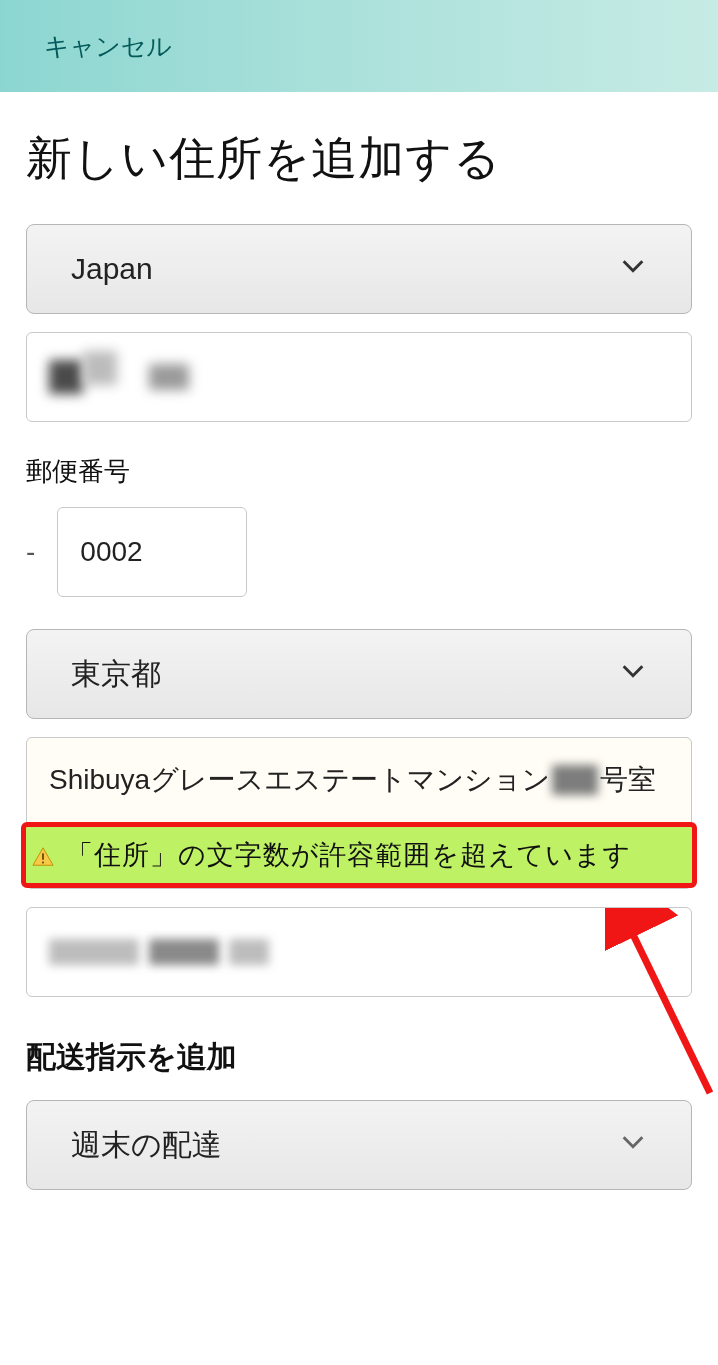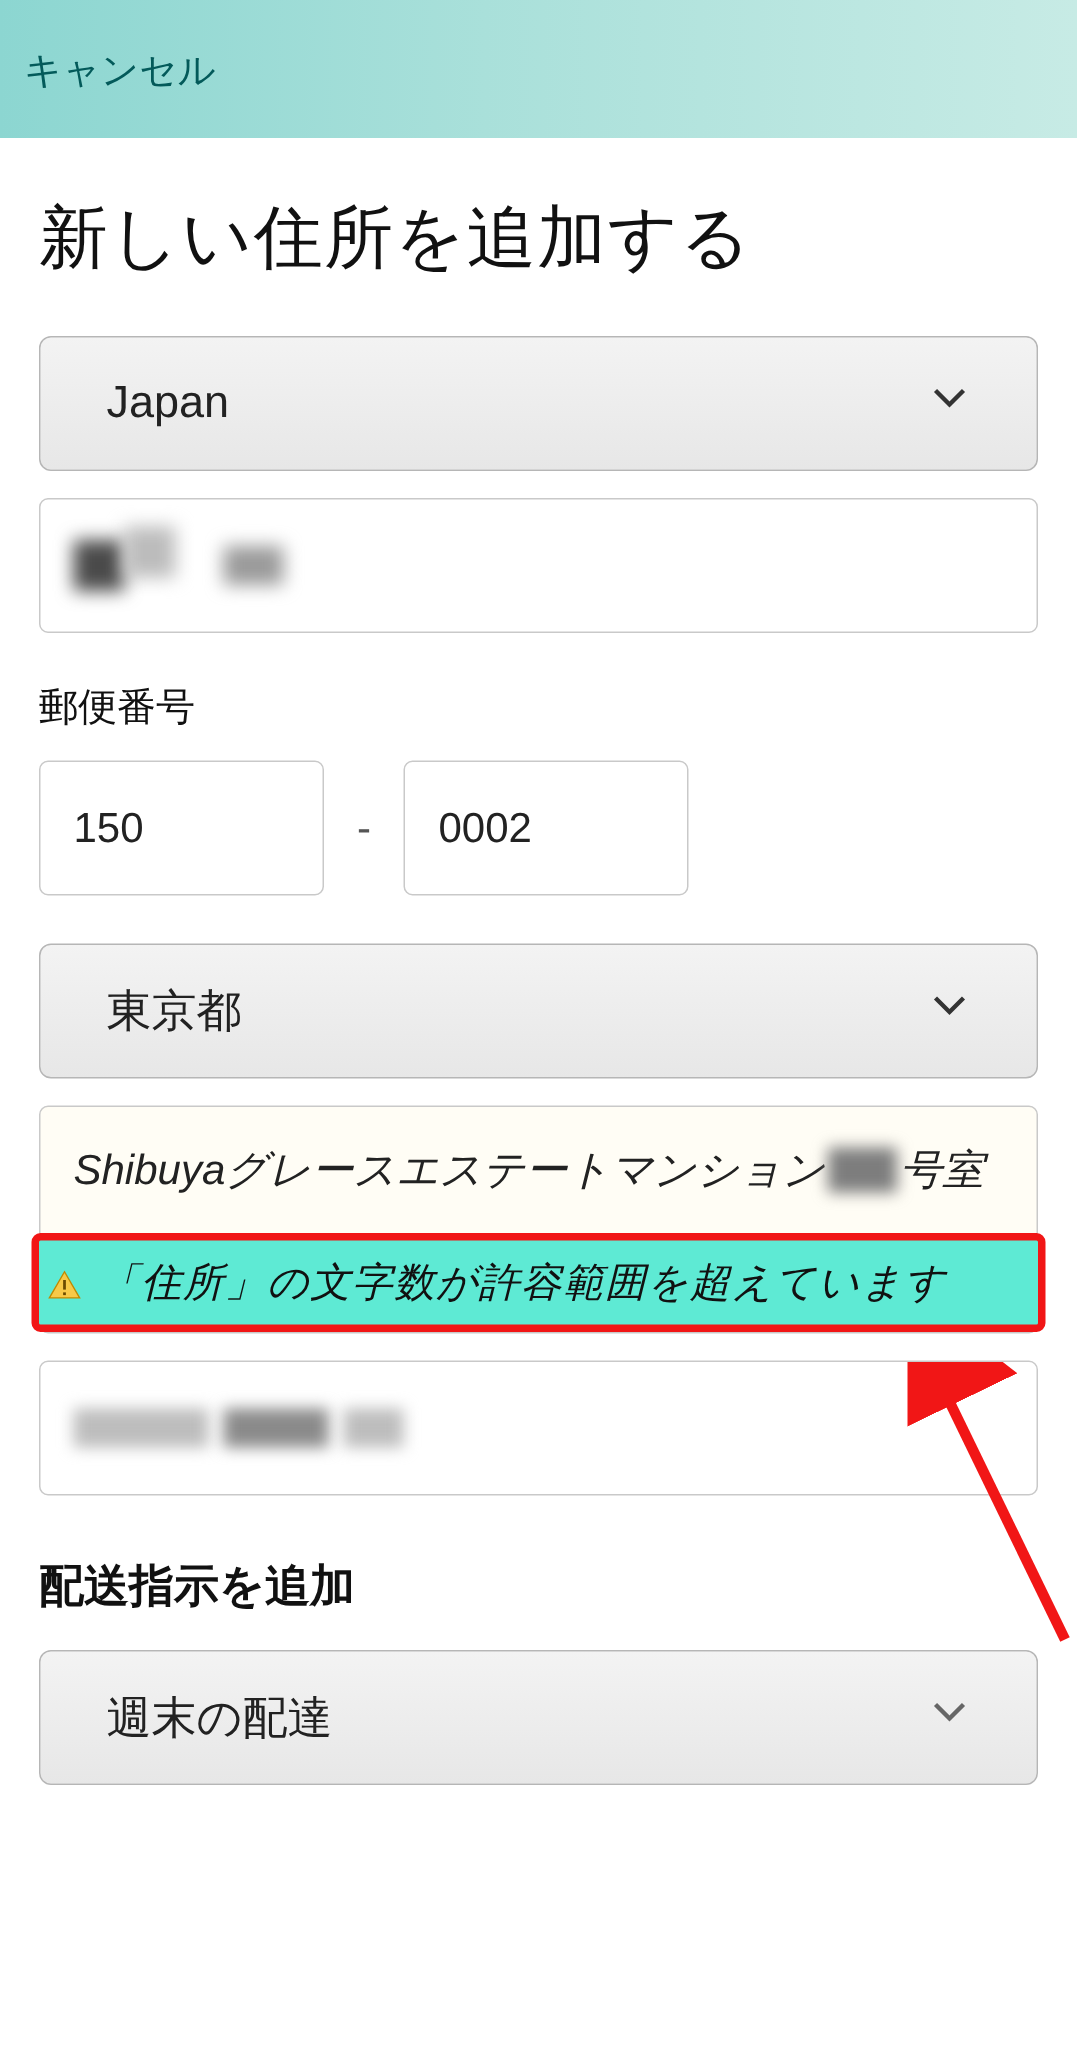--- a/index.html
+++ b/index.html
@@ -1,20 +1,20 @@
 <!DOCTYPE html>
 <html><head>
 <meta charset="utf-8">
 <style>
   * { box-sizing: border-box; margin: 0; padding: 0; }
   html, body { width: 718px; font-family: "Hiragino Sans", "Yu Gothic", Meiryo, sans-serif; background:#fff; color:#111; }
   .header {
     height: 92px;
     background: linear-gradient(90deg, #8cd6d1 0%, #a9e0da 45%, #c7ebe5 100%);
-    display:flex; align-items:center; padding:0 16px;
+    display:flex; align-items:center; padding:0 44px;
   }
   .header .cancel { color:#035a5a; font-size:25px; }
   .page    { padding: 28px 26px 0 26px; }
   .title   { font-size:46px; font-weight:400; margin:8px 0 34px 0; letter-spacing:1px; }
   .select {
     width:100%; height:90px; border:1px solid #b6b6b6; border-radius:8px;
     background:linear-gradient(#f3f3f3,#e7e7e7);
     display:flex; align-items:center; justify-content:space-between;
     padding:0 44px; font-size:30px; color:#222;
   }
@@ -38,21 +38,21 @@
   .b2 { width:34px; height:34px; background:#bcbcbc; margin-left:-12px; margin-top:-18px; }
   .b3 { width:40px; height:26px; background:#9a9a9a; margin-left:20px; }
   .address-line2-wrap {
     border:1px solid #c9c9c9; border-radius:6px; background:#fffdf5;
     padding:0; overflow:visible; position:relative;
   }
   .address-line2-wrap .input { border:none; border-radius:6px 6px 0 0; background:transparent; height:84px;}
   .obx { display:inline-block; width:46px; height:30px; background:#7d7d7d; filter:blur(5px); vertical-align:middle; margin:0 2px; }
   .error-row {
     margin:0 -6px; border:5px solid #f11616; border-radius:6px;
-    background:#5eead4; padding:10px 6px 10px 6px;
+    background:#bef264; padding:10px 6px 10px 6px;
     display:flex; align-items:center; gap:12px;
     font-size:27px; letter-spacing:1px;
   }
   .warn-ico { width:22px; height:22px; }
   .arrow-annot { position:absolute; right:-24px; top:170px; pointer-events:none; }
   .arrow-annot svg { width:110px; height:190px; }
   .section-head { font-size:30px; font-weight:700; margin:40px 0 22px 0; }
   .select.small .chev svg { stroke:#666; }
   .phone-blur { display:flex; gap:10px; }
   .phone-blur span { display:inline-block; height:26px; filter:blur(5px); background:#bdbdbd; }
@@ -81,41 +81,38 @@
     <div class="blurbox">
       <span class="blur b1"></span>
         <span class="blur b2"></span>
         <span class="blur b3"></span>
     </div>
   </div>
 
   <div class="gap-m">
     <div class="label">郵便番号</div>
     <div class="zip-row">
-      <div class="input">
-        <input value="150" style="">
-      </div>
       <span class="dash">-</span>
       <div class="input">
         <input value="0002" style="">
       </div>
     </div>
   </div>
 
   <div class="select gap-m">
     <span>東京都</span>
     <span class="chev">
       <svg viewBox="0 0 24 24">
           <polyline points="4 8 12 16 20 8"></polyline>
         </svg>
     </span>
   </div>
 
 
-  <div class="address-line2-wrap gap-s" style="position:relative;font-style:italic;">
+  <div class="address-line2-wrap gap-s" style="position:relative;">
     <div class="input">
       <span>Shibuyaグレースエステートマンション</span>
       <span class="obx"></span>
       <span>号室</span>
     </div>
     <div class="error-row">
       <span class="warn-ico">
         <svg viewBox="0 0 24 24" width="22" height="22">
           <polygon points="12 2 23 21 1 21" fill="#f7c948" stroke="#c08a00" stroke-width="1"></polygon>
           <rect x="11" y="8" width="2" height="7" fill="#6b4b00"></rect>

